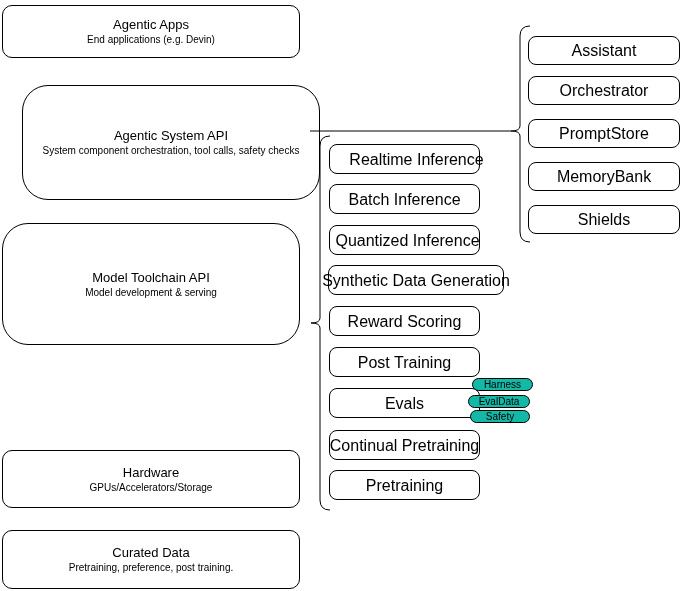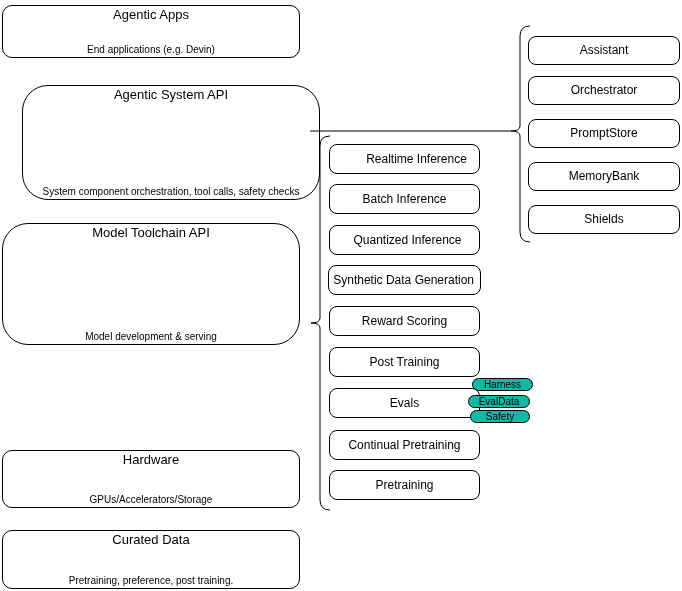--- a/index.html
+++ b/index.html
@@ -19,21 +19,21 @@
     background: #ffffff;
     display: flex;
     flex-direction: column;
     align-items: center;
     justify-content: center;
     text-align: center;
     padding: 0 6px;
   }
   .node .title   { font-size: 13px; line-height: 17px; white-space: nowrap; }
   .node .subtitle{ font-size: 10px; line-height: 14px; white-space: nowrap; }
-  .node .label   { font-size: 12px; line-height: 15px; white-space: nowrap; }
+  .node .label   { font-size: 16px; line-height: 15px; white-space: nowrap; }
   .pill {
     position: absolute;
     box-sizing: border-box;
     border: 1px solid #000000;
     border-radius: 7px;
     background: #14b8a6;
     font-size: 10px;
     line-height: 11px;
     display: flex;
     align-items: center;
@@ -42,21 +42,21 @@
     z-index: 3;
   }
   .connectors {
     position: absolute;
     left: 0; top: 0;
     width: 682px; height: 591px;
     pointer-events: none;
     z-index: 1;
   }
   
-  .big   { left: 2px; width: 298px; justify-content: space-between; }
+  .big   { left: 2px; width: 298px; }
   .r10   { border-radius: 10px; }
   .r26   { border-radius: 26px; }
   .mid   { left: 329px; width: 151px; height: 30px; border-radius: 8px; z-index: 2; }
   .right { left: 528px; width: 152px; height: 29px; border-radius: 8px; z-index: 2; }
 </style>
 </head>
 <body>
 
 <div class="canvas">
 
@@ -94,21 +94,21 @@
 
   <div class="node mid" style="top:144px;padding-left:30px;">
     <div class="label">Realtime Inference</div>
   </div>
   <div class="node mid" style="top:184px;">
     <div class="label">Batch Inference</div>
   </div>
   <div class="node mid" style="top:225px;padding-left:12px;">
     <div class="label">Quantized Inference</div>
   </div>
-  <div class="node mid" style="top:265px; left:328px; width:153px;align-items:flex-end;">
+  <div class="node mid" style="top:265px; left:328px; width:176px;">
     <div class="label">Synthetic Data Generation</div>
   </div>
   <div class="node mid" style="top:306px;">
     <div class="label">Reward Scoring</div>
   </div>
   <div class="node mid" style="top:347px;">
     <div class="label">Post Training</div>
   </div>
   <div class="node mid" style="top:388px;">
     <div class="label">Evals</div>

